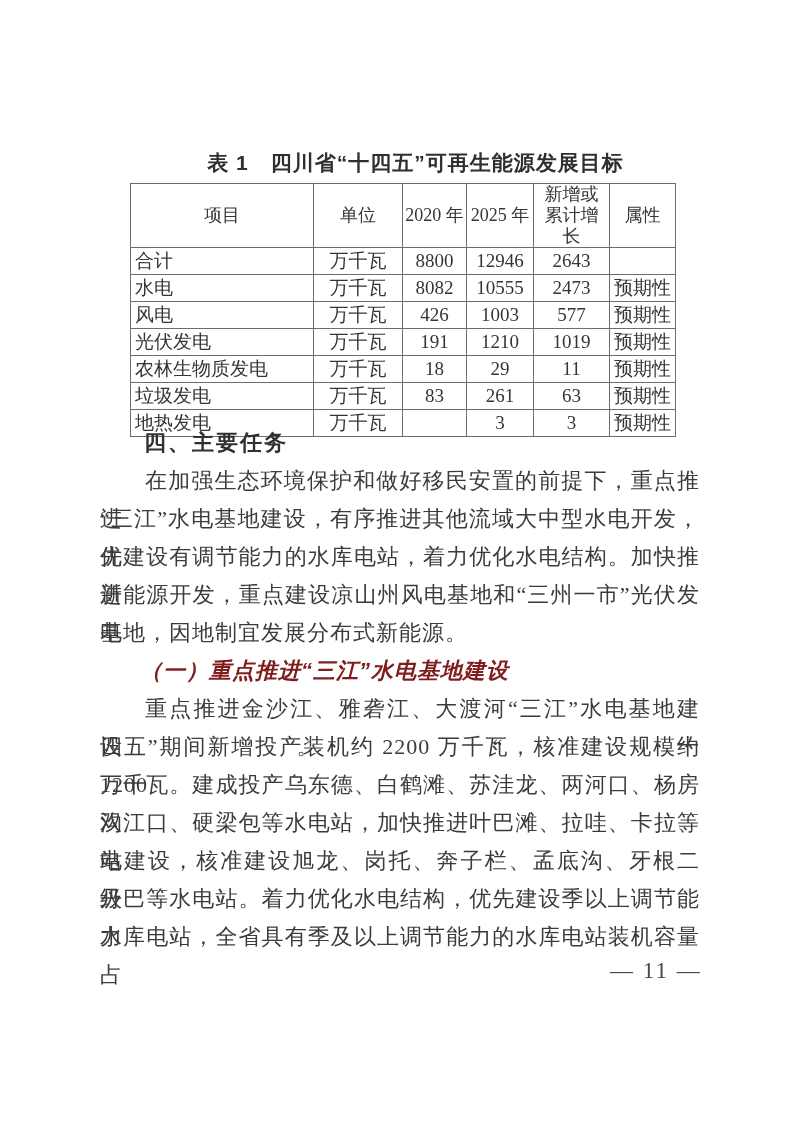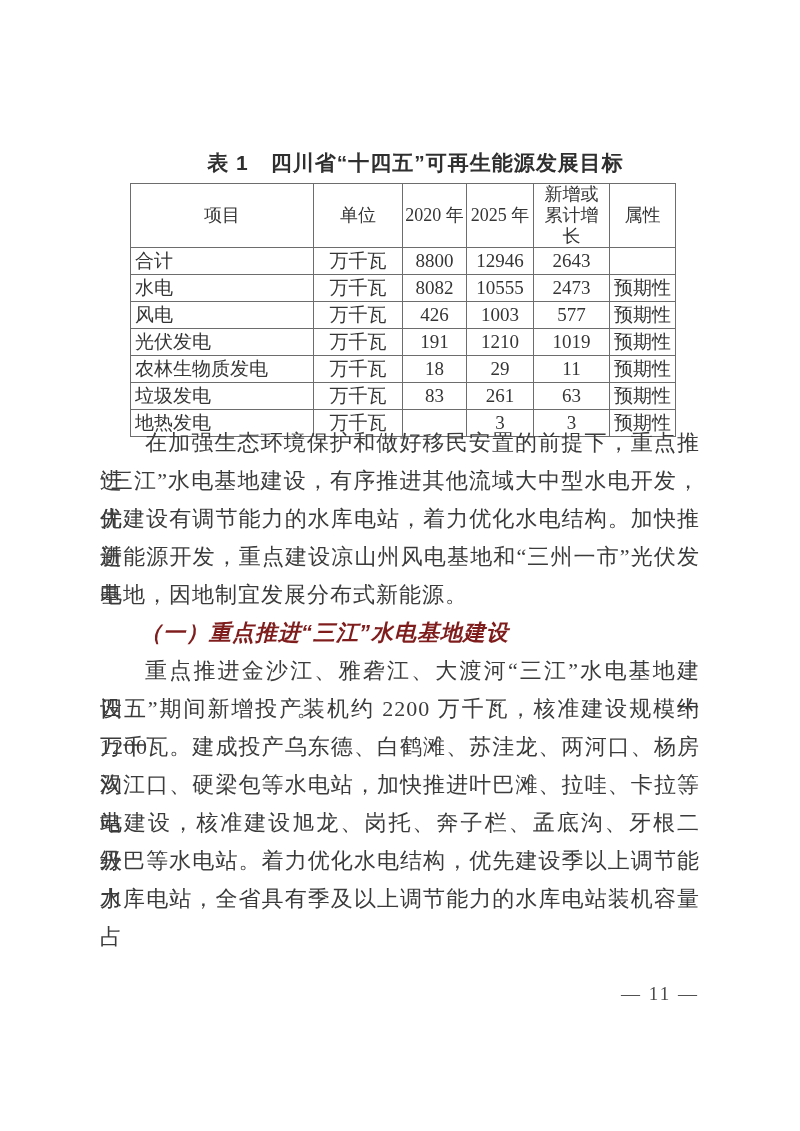--- a/index.html
+++ b/index.html
@@ -89,23 +89,22 @@
   }
   .jl{
     white-space:normal;
     text-align:justify;
     text-align-last:justify;
   }
   .indent{ text-indent:45px; }
   
   .page-number{
     position:absolute;
-    top:983px;left:610px;width:100px;
-    text-align:center;
-    font-size:19px;
+    top:958px;left:610px;width:100px;
+    font-size:23px;
     color:#4a4a4a;
     letter-spacing:2px;
     white-space:nowrap;
   }
 </style>
 </head>
 <body>
 
 <div class="page">
 
@@ -184,20 +183,21 @@
         <td>万千瓦</td>
         <td></td>
         <td>3</td>
         <td>3</td>
         <td>预期性</td>
       </tr>
     </tbody>
   </table>
 
   <div class="content">
+    <div class="h-major">四、主要任务</div>
 
     <div class="bline jl indent">在加强生态环境保护和做好移民安置的前提下，重点推进</div>
     <div class="bline jl">“三江”水电基地建设，有序推进其他流域大中型水电开发，优</div>
     <div class="bline jl">先建设有调节能力的水库电站，着力优化水电结构。加快推进</div>
     <div class="bline jl">新能源开发，重点建设凉山州风电基地和“三州一市”光伏发电</div>
     <div class="bline">基地，因地制宜发展分布式新能源。</div>
 
     <div class="h-sub">（一）重点推进“三江”水电基地建设</div>
 
     <div class="bline jl indent">重点推进金沙江、雅砻江、大渡河“三江”水电基地建设。“十</div>

